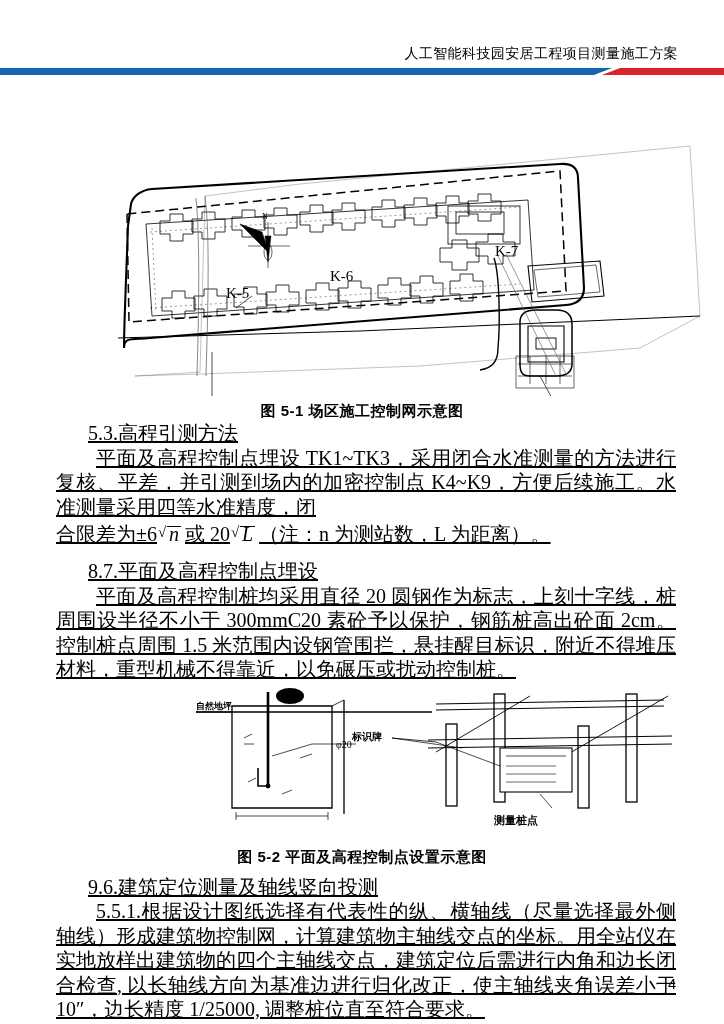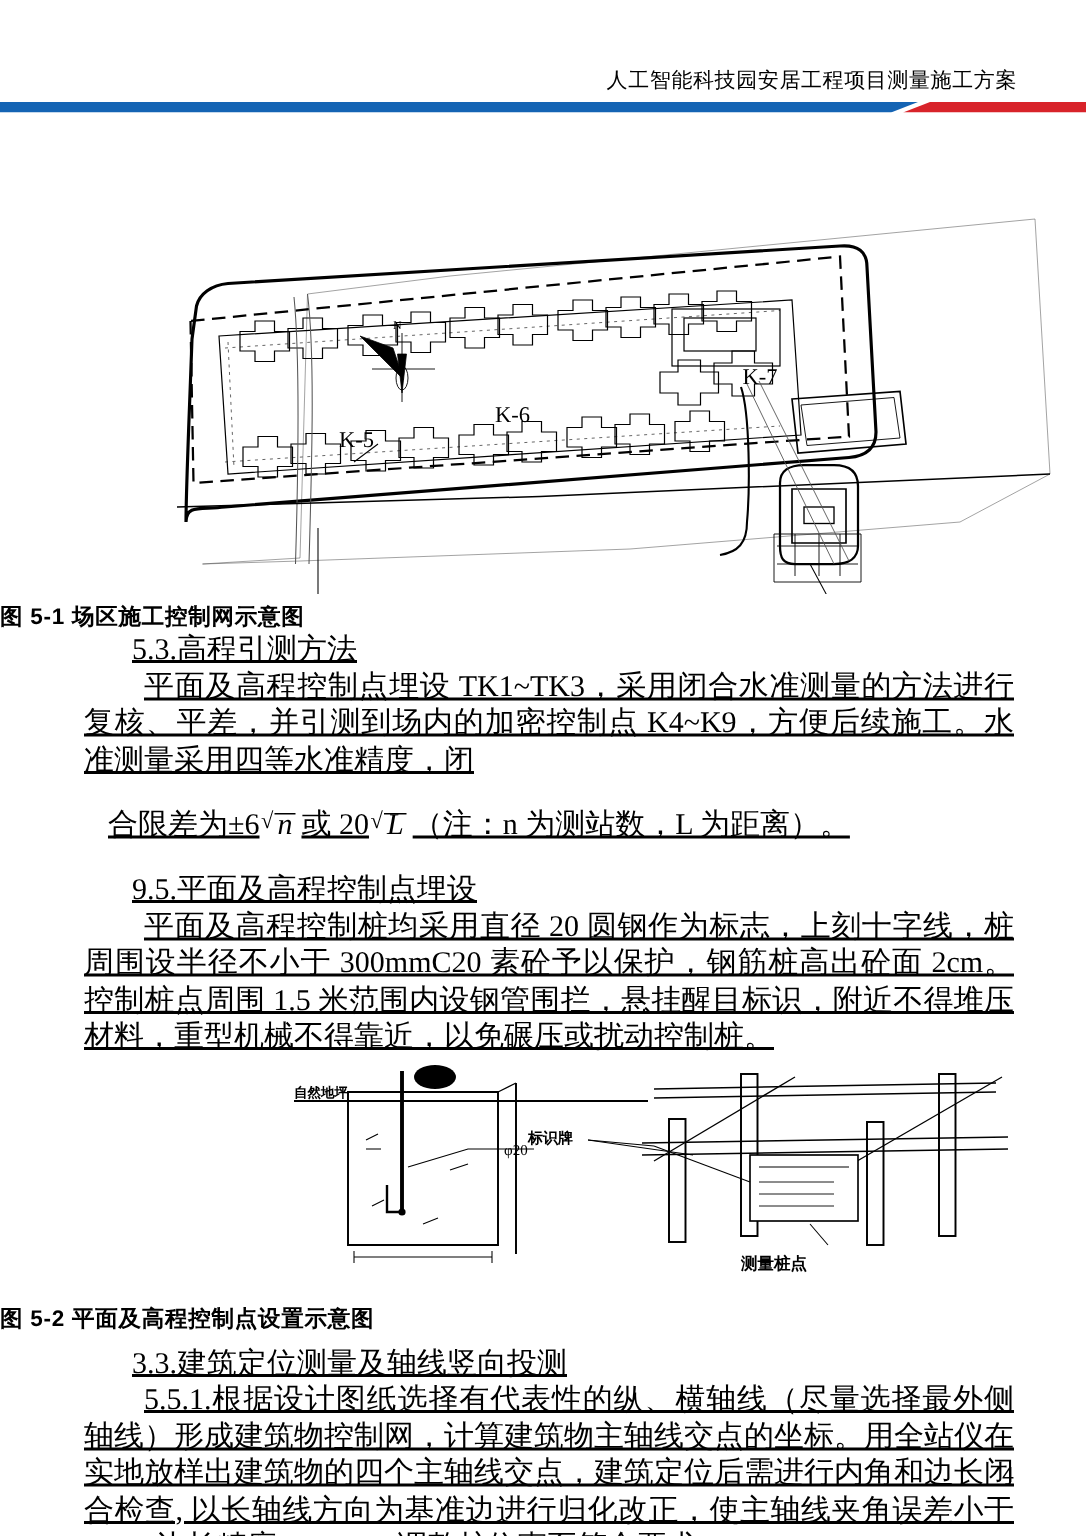--- a/index.html
+++ b/index.html
@@ -57,20 +57,21 @@
 
   .figure-detail {
     position: relative;
     width: 724px;
     height: 160px;
     text-align: right;
   }
   .figure-detail svg { display: block; }
 
   .fig-caption {
+    text-align: center;
     font-weight: bold;
     font-size: 15px;
     font-family: "Liberation Sans", "DejaVu Sans", sans-serif;
     margin: 6px 0 0 0;
     letter-spacing: 0.5px;
   }
 
   
   .body-block {
     margin: 0 48px 0 56px;
@@ -80,21 +81,21 @@
     text-justify: inter-ideograph;
     text-decoration: underline;
   }
   .para {
     margin: 0;
     text-indent: 2em;
   }
   .para.tight { text-indent: 1.6em; }
 
   .formula-line {
-    margin: 16px;
+    margin: 0;
     text-indent: 0;
     line-height: 30px;
   }
   .sqrt {
     display: inline-block;
     position: relative;
     padding: 0 3px 0 9px;
     margin: 0 1px;
     font-style: italic;
   }
@@ -246,21 +247,21 @@
 
   <div class="fig-caption">图 5-1  场区施工控制网示意图</div>
 
   <div class="body-block">
     <p class="para tight">5.3.高程引测方法</p>
     <p class="para">平面及高程控制点埋设 TK1~TK3，采用闭合水准测量的方法进行复核、平差，并引测到场内的加密控制点 K4~K9，方便后续施工。水准测量采用四等水准精度，闭</p>
     <p class="formula-line"><span>合限差为±6</span><span class="sqrt"><span>n</span></span><span>或 20</span><span class="sqrt"><span>L</span></span><span>（注：n 为测站数，L 为距离）。</span></p>
   </div>
 
   <div class="body-block" style="margin-top:10px;">
-    <p class="para tight">9.5.平面及高程控制点埋设</p>
+    <p class="para tight">8.7.平面及高程控制点埋设</p>
     <p class="para">平面及高程控制桩均采用直径 20 圆钢作为标志，上刻十字线，桩周围设半径不小于 300mmC20 素砼予以保护，钢筋桩高出砼面 2cm。控制桩点周围 1.5 米范围内设钢管围拦，悬挂醒目标识，附近不得堆压材料，重型机械不得靠近，以免碾压或扰动控制桩。</p>
   </div>
 
   <div class="figure-detail">
     <svg width="724" height="160" viewBox="0 0 724 160">
       <g fill="none" stroke="#000" stroke-width="1.1">
 
         <path d="M196,30 L432,30" stroke-width="1.3"></path>
 
         <path d="M232,24 L332,24 L332,126 L232,126 Z" stroke-width="1.3"></path>
@@ -319,19 +320,19 @@
       <text class="map-label" x="196" y="27" font-size="9" font-weight="bold">自然地坪</text>
       <text class="map-label" x="336" y="66" font-size="10">φ20</text>
       <text class="map-label" x="352" y="58" font-size="10" font-weight="bold">标识牌</text>
       <text class="map-label" x="494" y="142" font-size="11" font-weight="bold">测量桩点</text>
     </svg>
   </div>
 
   <div class="fig-caption">图 5-2  平面及高程控制点设置示意图</div>
 
   <div class="body-block" style="margin-top:8px;">
-    <p class="para tight">3.3.建筑定位测量及轴线竖向投测</p>
+    <p class="para tight">9.6.建筑定位测量及轴线竖向投测</p>
     <p class="para">5.5.1.根据设计图纸选择有代表性的纵、横轴线（尽量选择最外侧轴线）形成建筑物控制网，计算建筑物主轴线交点的坐标。用全站仪在实地放样出建筑物的四个主轴线交点，建筑定位后需进行内角和边长闭合检查, 以长轴线方向为基准边进行归化改正，使主轴线夹角误差小于 10″，边长精度 1/25000, 调整桩位直至符合要求。</p>
   </div>
 
 </div>
 
 <div class="page-number">4</div>
 
 </body></html>

